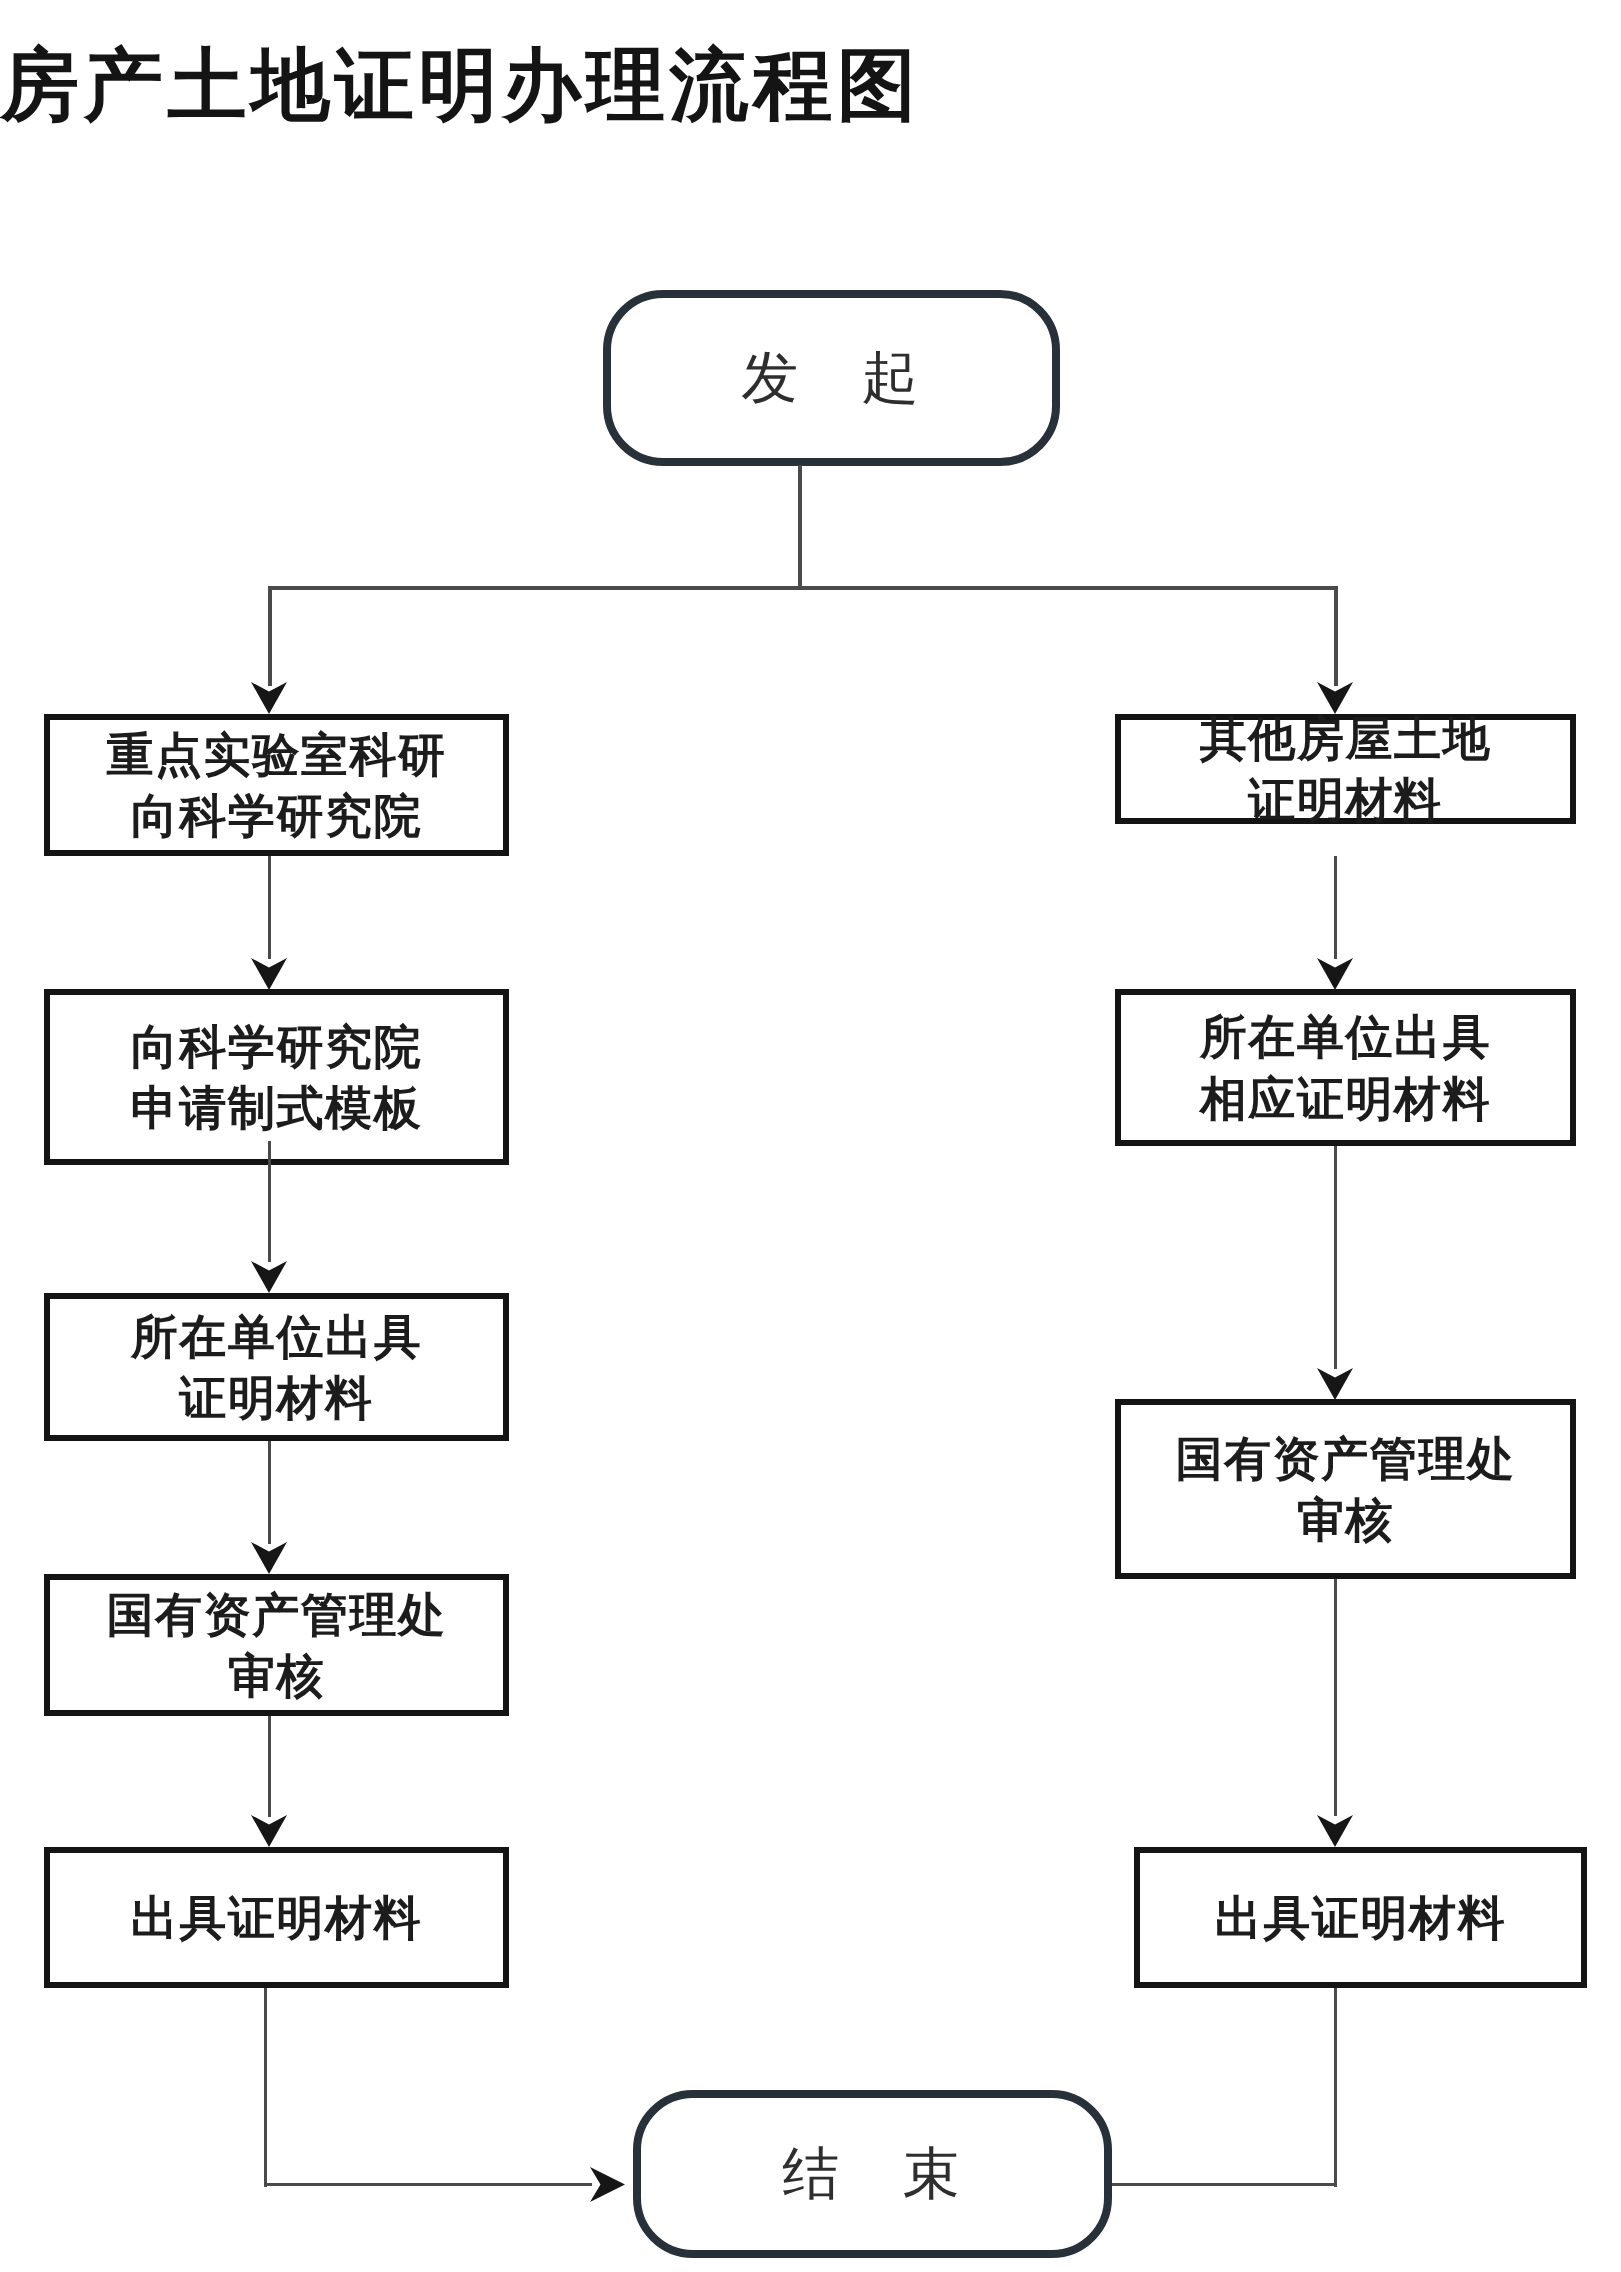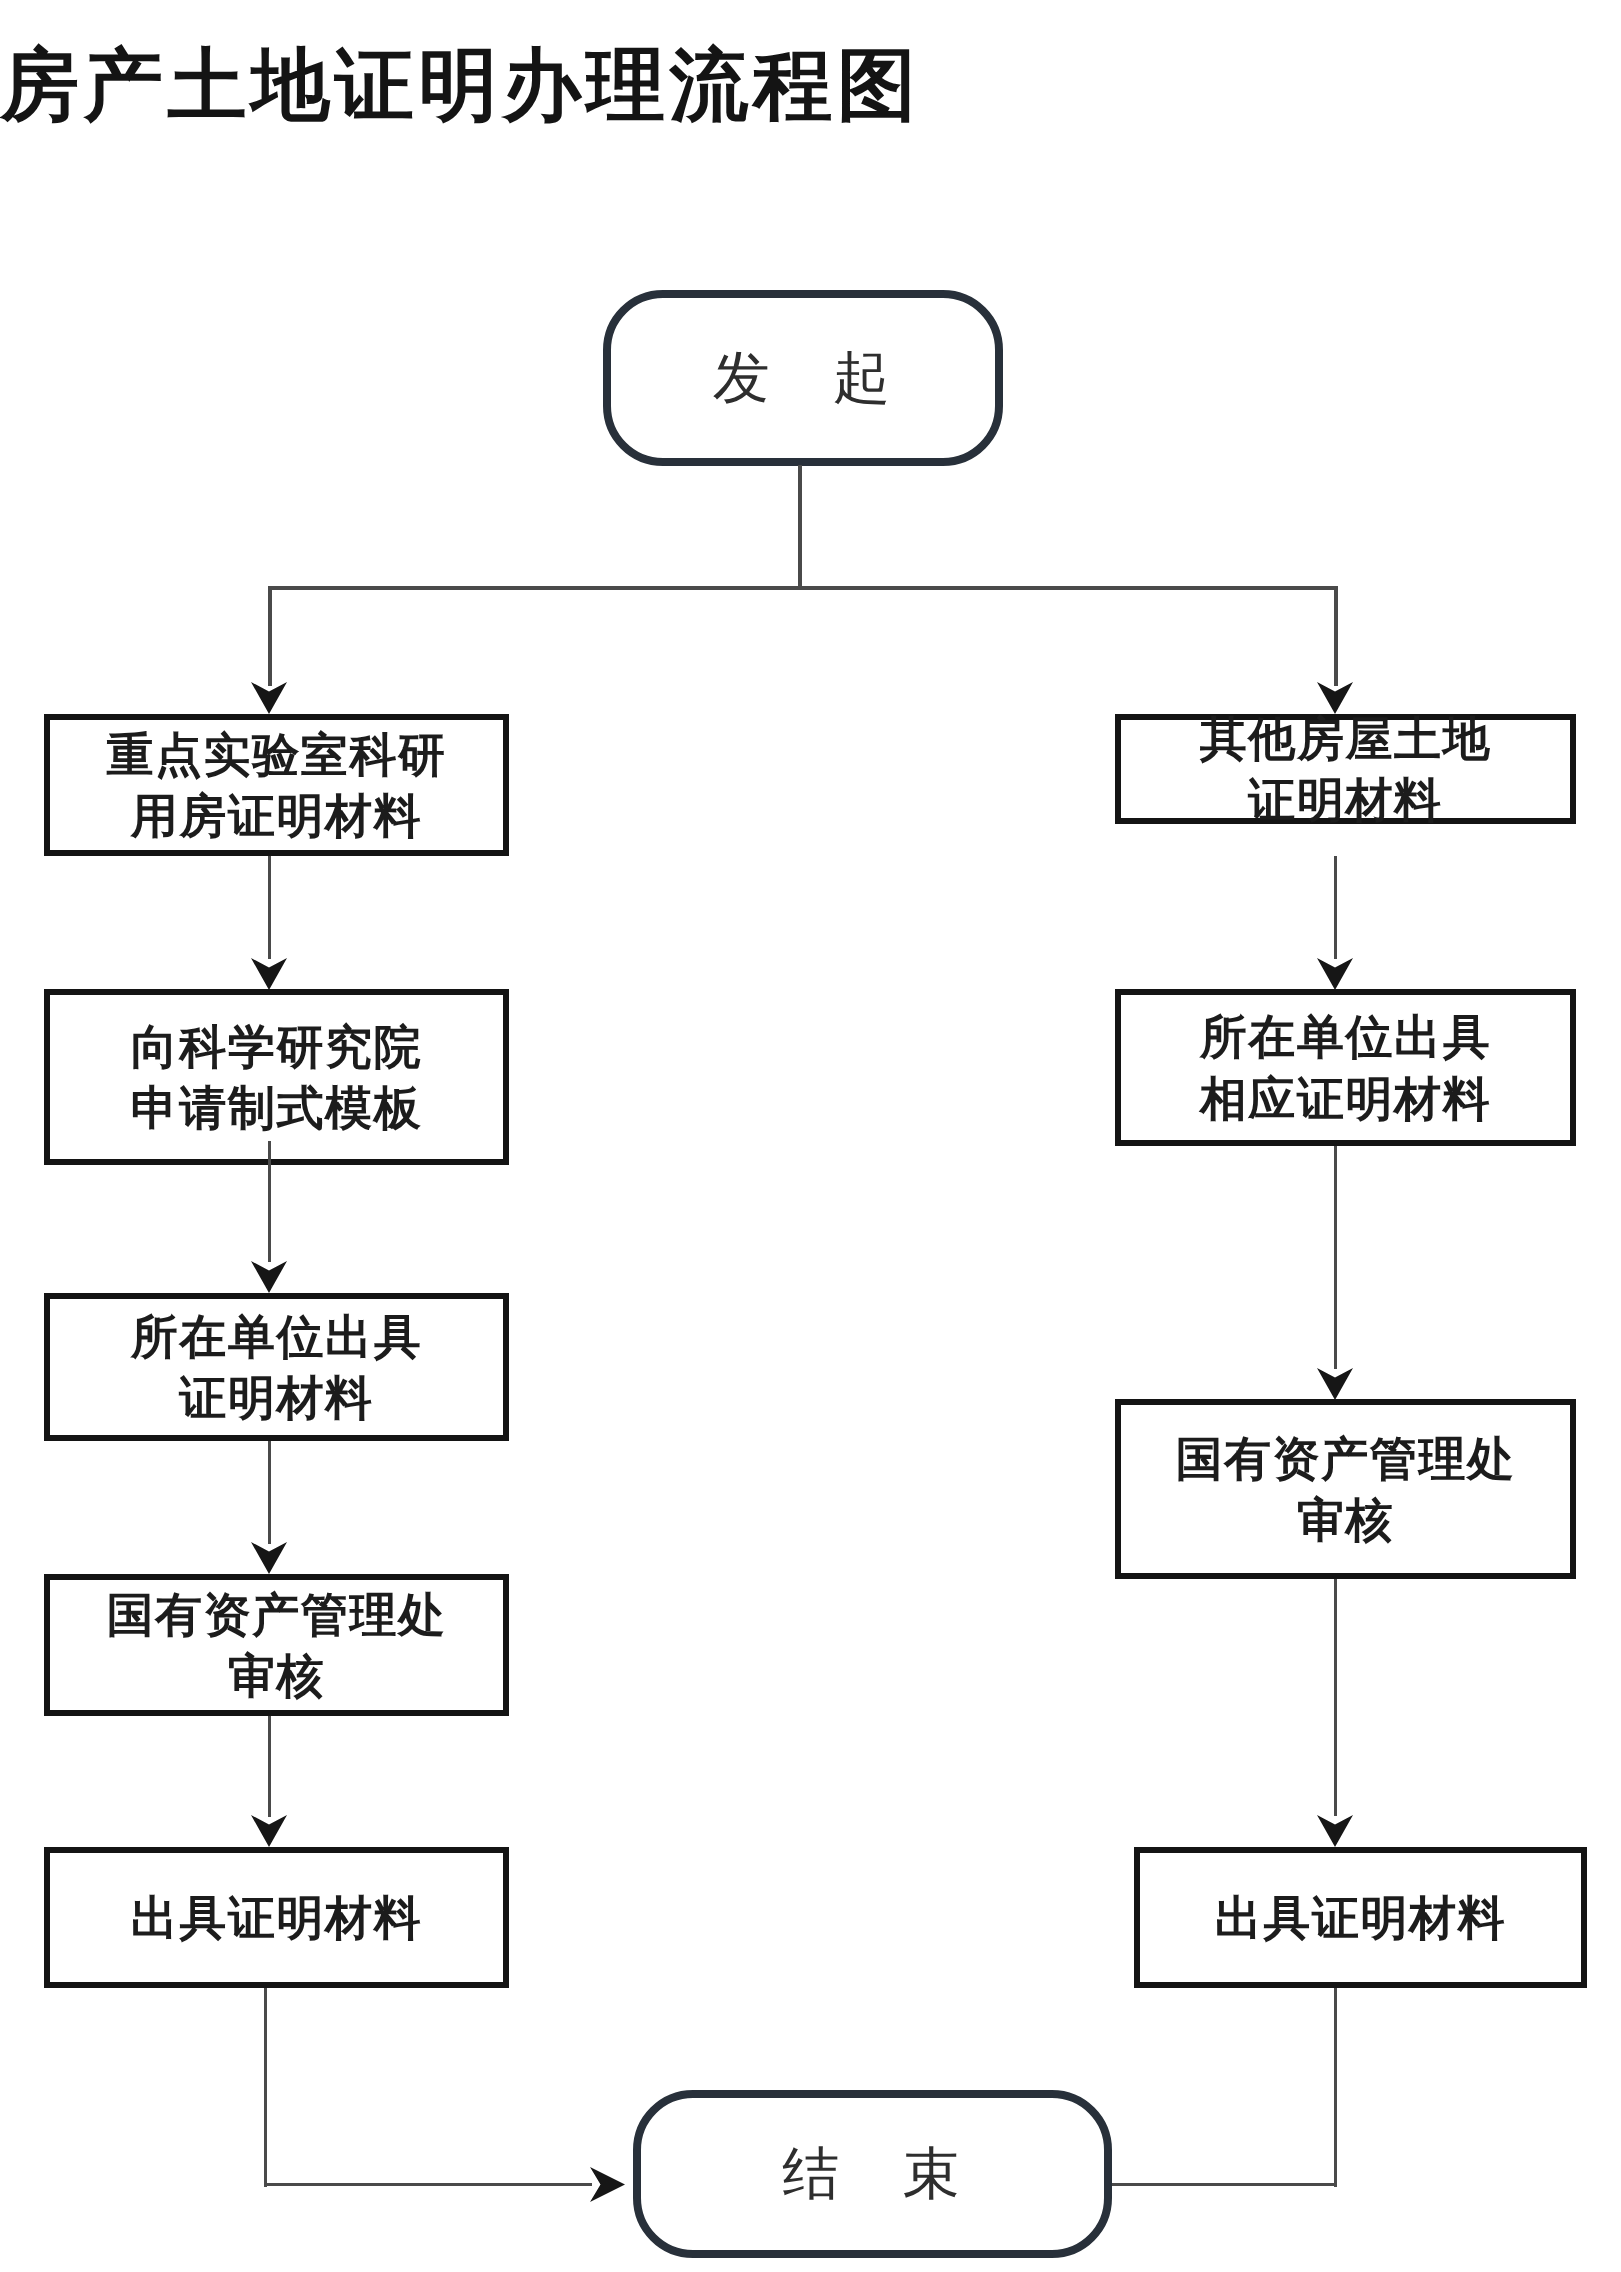--- a/index.html
+++ b/index.html
@@ -22,21 +22,21 @@
   .terminal {
     position: absolute; box-sizing: border-box;
     border: 8px solid #28303a; border-radius: 60px;
     background: #ffffff;
     display: flex; align-items: center; justify-content: center;
   }
   .terminal-label {
     font-size: 57px; font-weight: 400; color: #2e2e2e;
     white-space: pre; letter-spacing: 3.2px;
   }
-  #node-start { left: 603px; top: 290px; width: 400px; height: 176px; }
+  #node-start { left: 603px; top: 290px; width: 457px; height: 176px; }
   #node-end   { left: 633px; top: 2090px; width: 479px; height: 168px; }
 
   
   .box {
     position: absolute; box-sizing: border-box;
     border: 6.3px solid #141414; background: #ffffff;
     display: flex; align-items: center; justify-content: center;
   }
   .box-label {
     font-size: 47px; font-weight: 600; color: #1c1c1c;
@@ -107,21 +107,21 @@
 
 <div class="line" id="stem-start"></div>
 <div class="line" id="split-h"></div>
 <div class="line" id="split-vl"></div>
 <div class="line" id="split-vr"></div>
 <div class="arrow down" id="ah-split-l"></div>
 <div class="arrow down" id="ah-split-r"></div>
 
 <div class="box lcol" id="lb1">
   <span class="box-label">重点实验室科研
-用房证明材料</span>
+向科学研究院</span>
 </div>
 <div class="box lcol" id="lb2">
   <span class="box-label">向科学研究院
 申请制式模板</span>
 </div>
 <div class="box lcol" id="lb3">
   <span class="box-label">所在单位出具
 证明材料</span>
 </div>
 <div class="box lcol" id="lb4">

